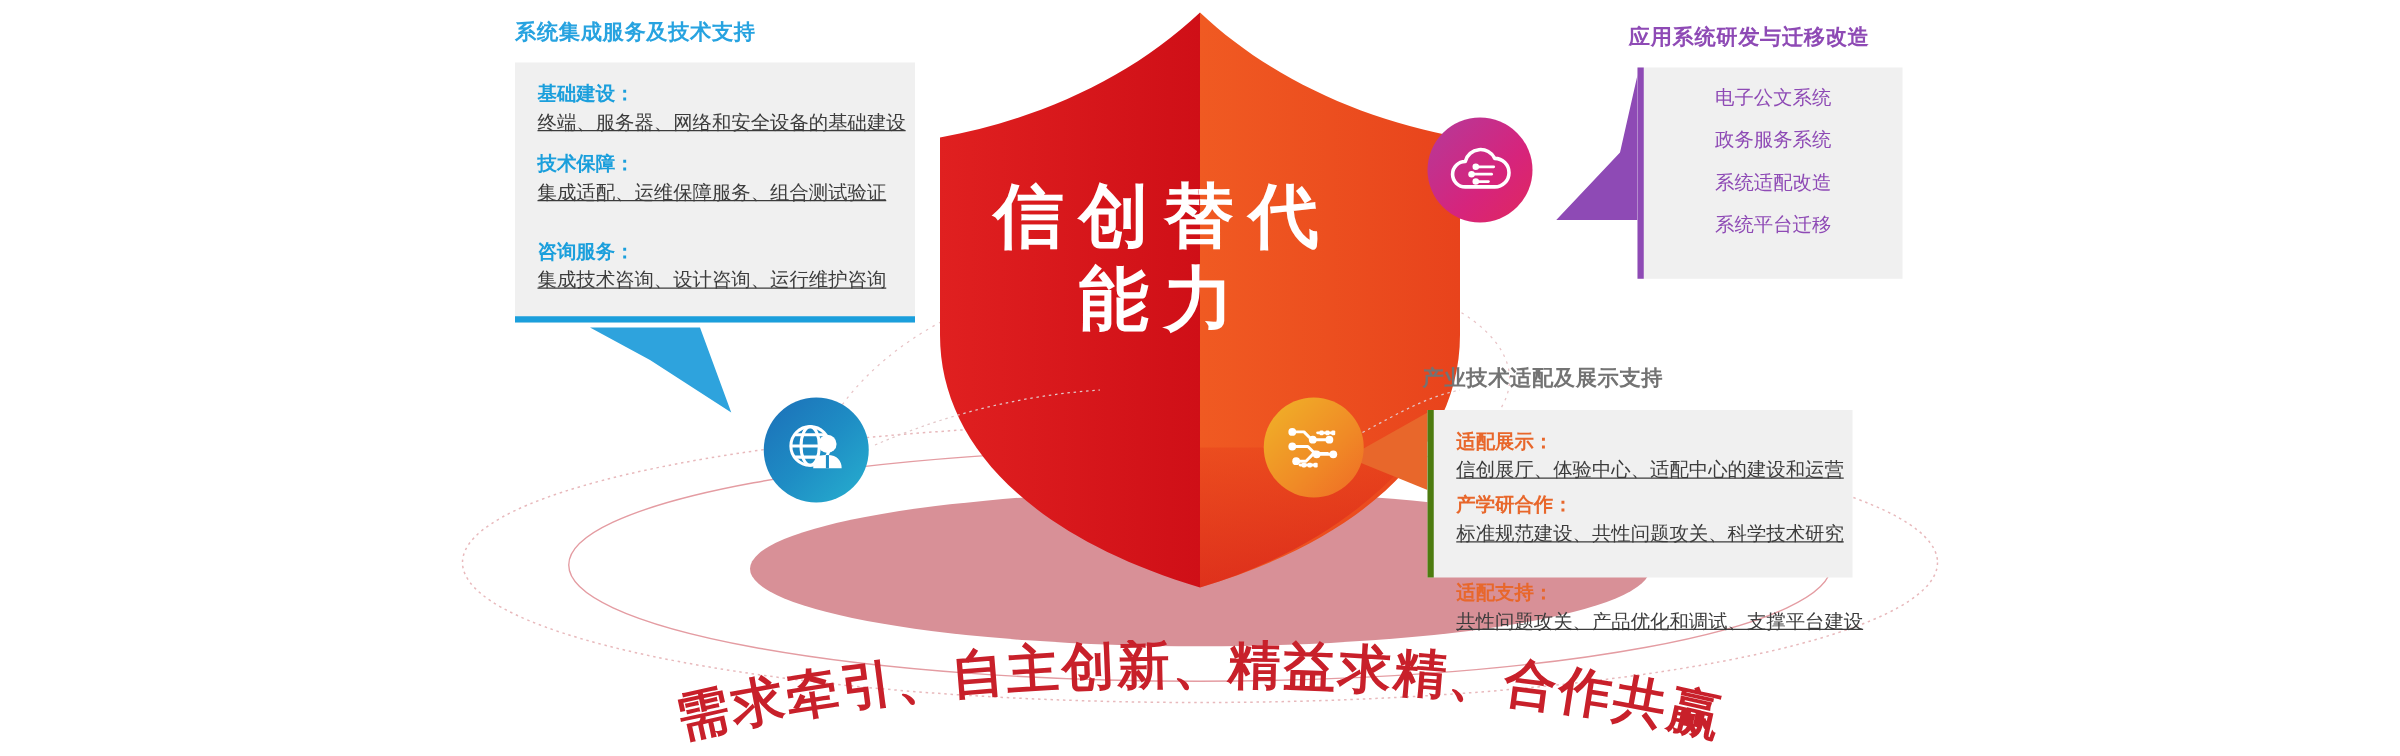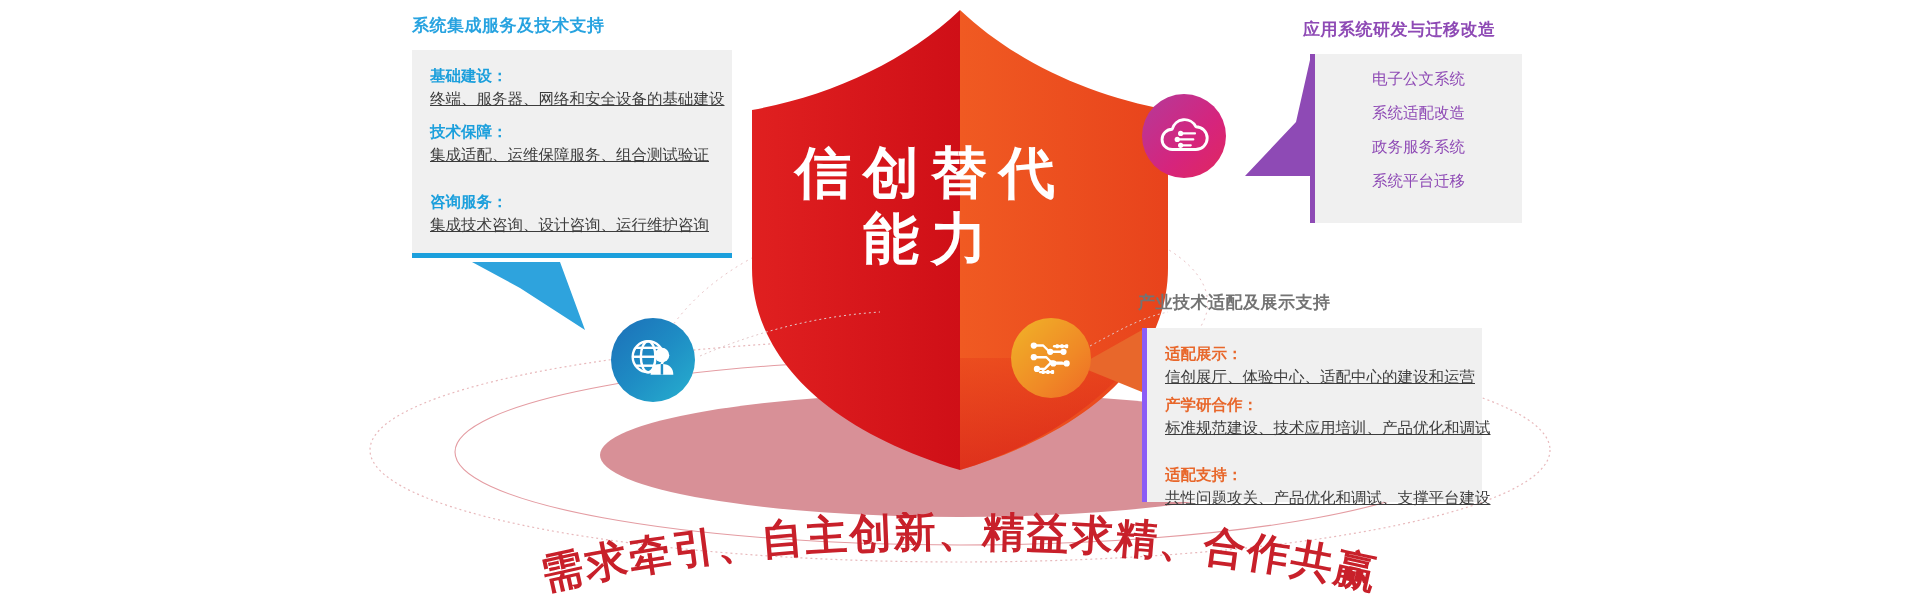--- a/index.html
+++ b/index.html
@@ -82,22 +82,22 @@
     color: #8e4ab5;
     font-size: 15.5px;
     line-height: 34px;
     text-align: center;
     white-space: nowrap;
   }
 
   
   #panel-bottom {
     left: 1142px; top: 328px;
-    width: 340px; height: 174px;
-    border-left: 5px solid #8b5cf6;
+    width: 340px; height: 134px;
+    border-left: 5px solid #4d7c0f;
   }
   #panel-bottom-title { left: 1138px; top: 291px; color: #737373; }
   #panel-bottom .grp-label { color: #e8672b; }
   #panel-bottom .grp { margin-bottom: 4px; }
 
   
   #shield-title {
     position: absolute;
     left: 760px;
     top: 140px;
@@ -214,36 +214,36 @@
         <div class="grp-label">咨询服务：</div>
         <div class="grp-text">集成技术咨询、设计咨询、运行维护咨询</div>
       </div>
     </div>
   </div>
 
   <div class="panel-title" id="panel-right-title">应用系统研发与迁移改造</div>
   <div class="panel" id="panel-right">
     <div class="panel-body" style="padding:8px 10px;">
       <div class="list-item">电子公文系统</div>
+      <div class="list-item">政务服务系统</div>
       <div class="list-item">系统适配改造</div>
-      <div class="list-item">政务服务系统</div>
       <div class="list-item">系统平台迁移</div>
     </div>
   </div>
 
   <div class="panel-title" id="panel-bottom-title">产业技术适配及展示支持</div>
   <div class="panel" id="panel-bottom">
     <div class="panel-body">
       <div class="grp">
         <div class="grp-label">适配展示：</div>
         <div class="grp-text">信创展厅、体验中心、适配中心的建设和运营</div>
       </div>
       <div class="grp">
         <div class="grp-label">产学研合作：</div>
-        <div class="grp-text">标准规范建设、技术应用培训、产品优化和调试</div>
+        <div class="grp-text">标准规范建设、共性问题攻关、科学技术研究</div>
       </div>
       <div class="grp">
         <div class="grp-label">适配支持：</div>
         <div class="grp-text">共性问题攻关、产品优化和调试、支撑平台建设</div>
       </div>
     </div>
   </div>
 
   <div class="badge" id="badge-globe">
     <svg width="52" height="52" viewBox="0 0 64 64">

